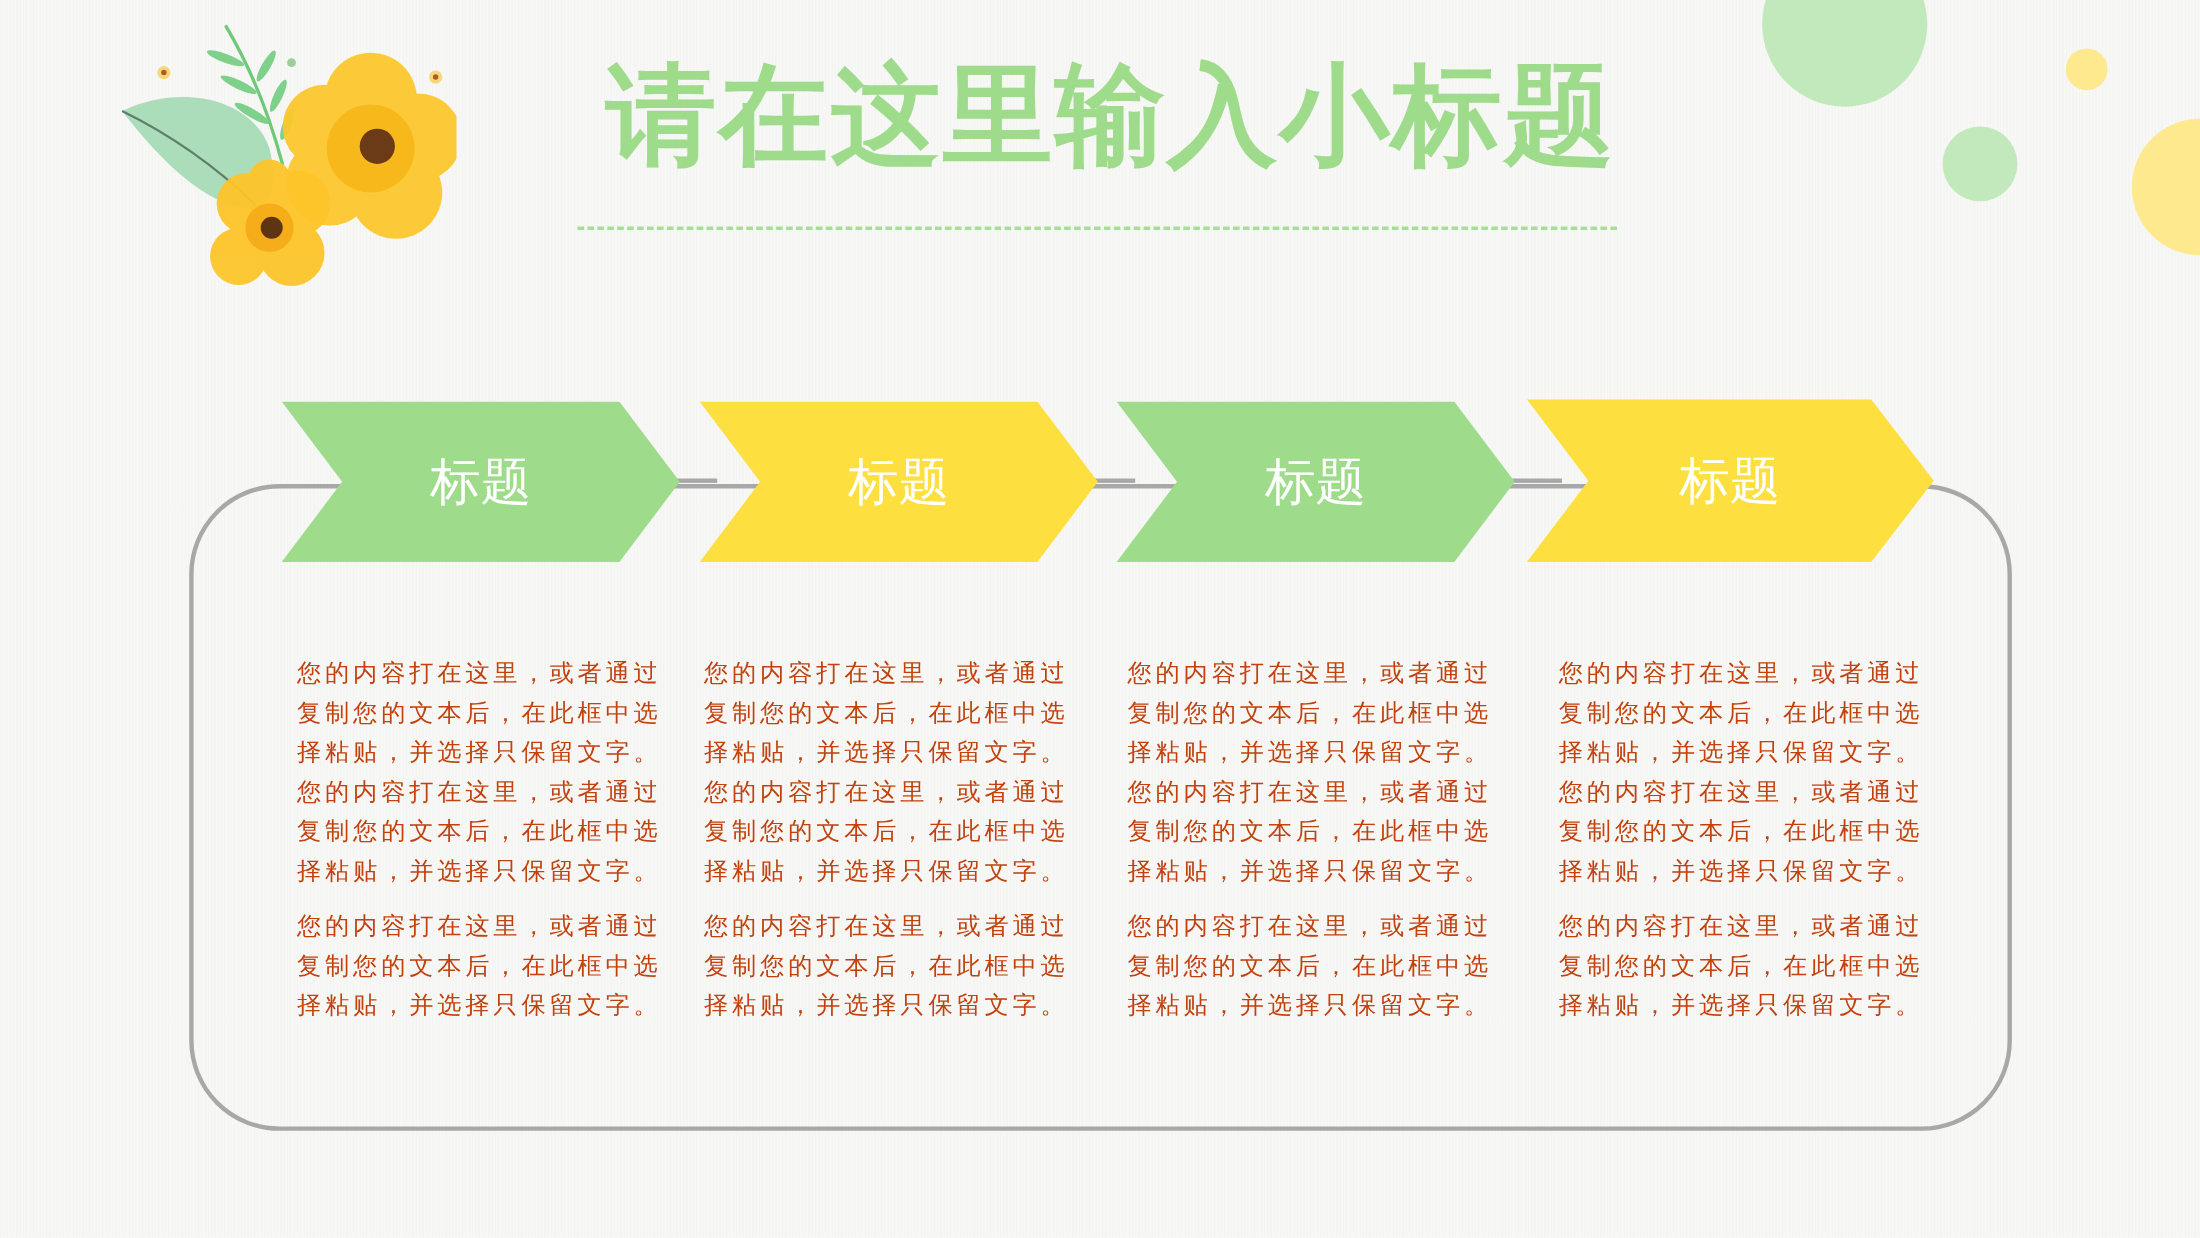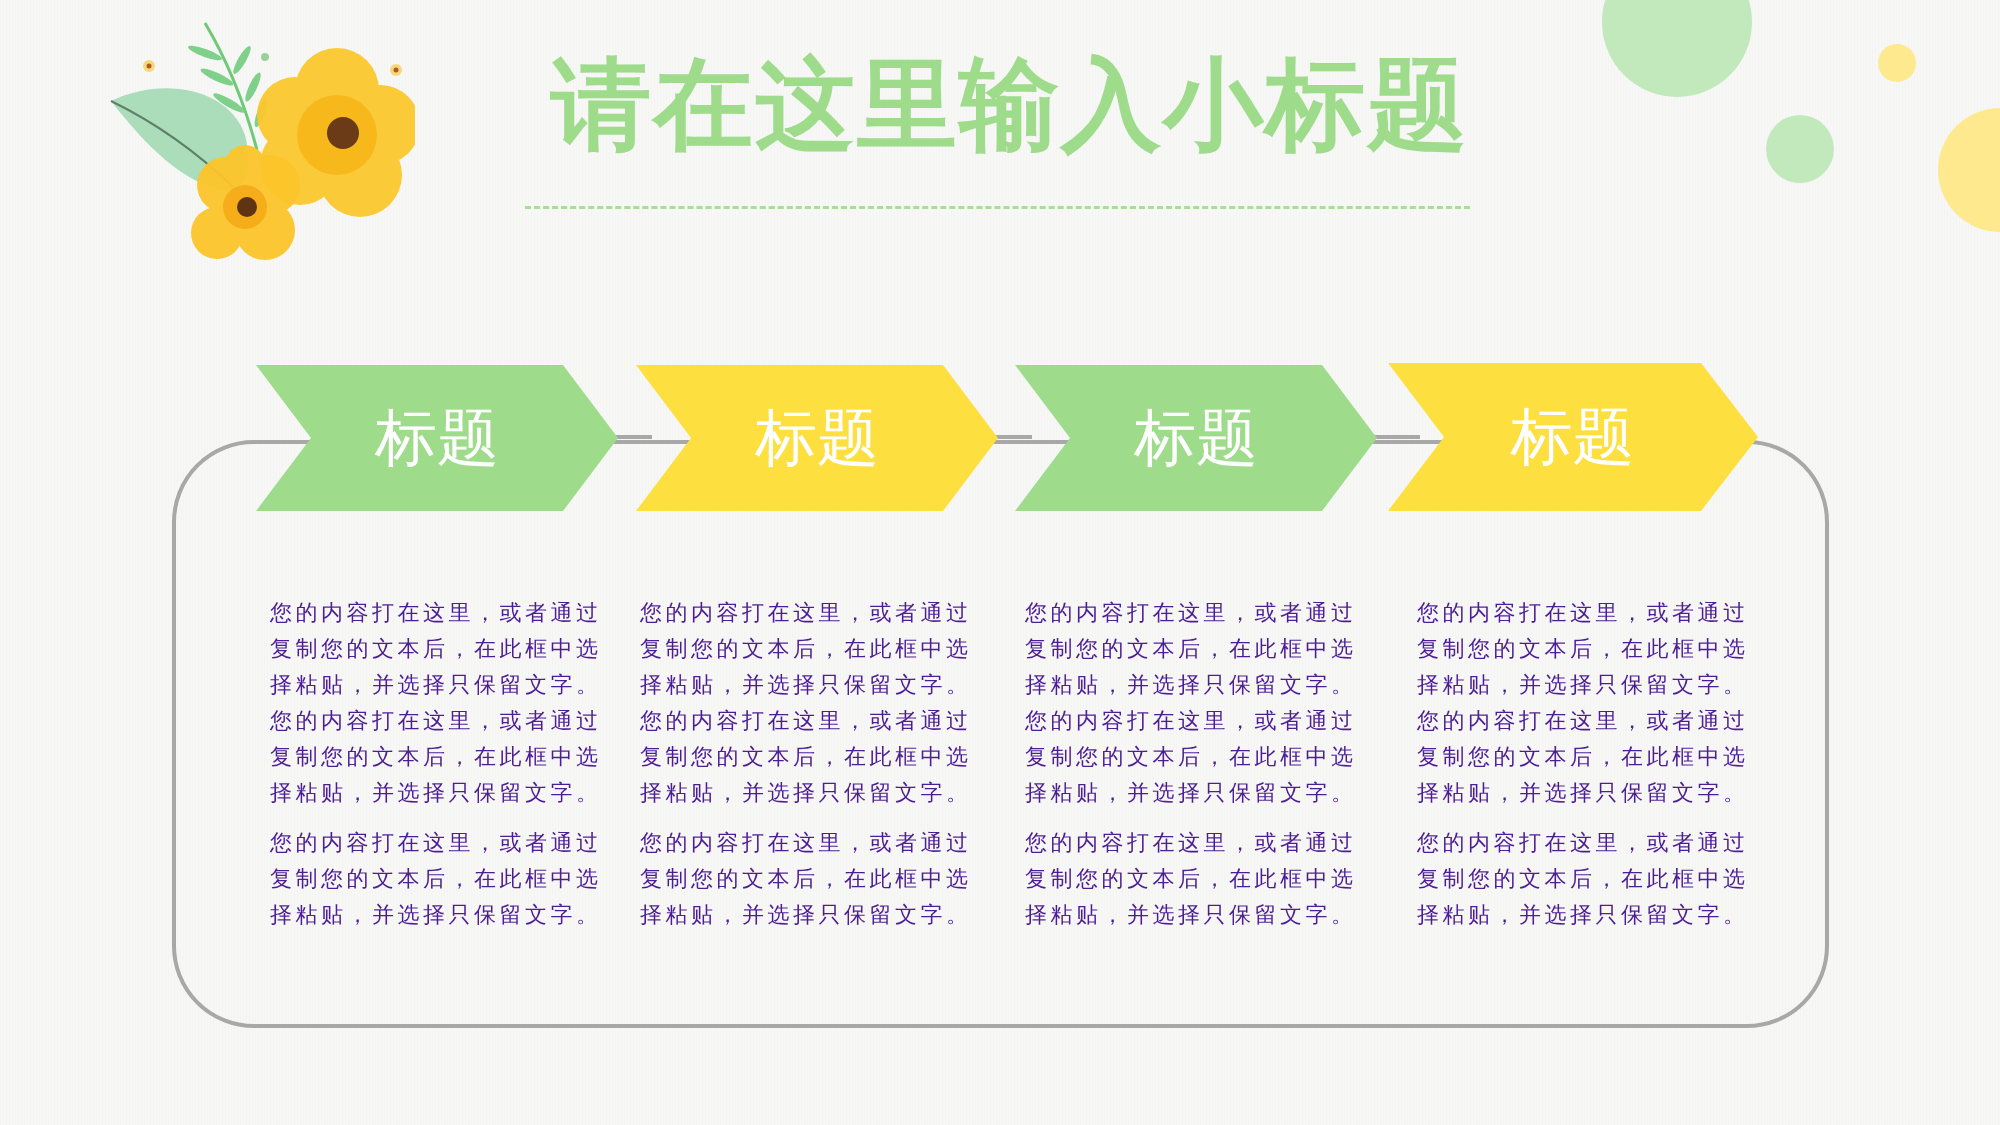--- a/index.html
+++ b/index.html
@@ -18,23 +18,23 @@
     left:525px; top:206px; width:945px; height:0;
     border-top:3px dashed;
   }
   .circle { border-radius:50%; }
   .frame {
     left:172px; top:440px; width:1657px; height:588px;
     border:4px solid #a8a8a8; border-radius:82px; box-sizing:border-box;
   }
   .chev-svg { left:0; top:0; }
   .chev-label {
-    font-size:62px; color:#ffffff; text-align:center; line-height:146px; height:146px;
+    font-size:46px; color:#ffffff; text-align:center; line-height:146px; height:146px;
   }
-  .col { width:340px; font-size:22px; color:#4c1d95; letter-spacing:3.5px; }
+  .col { width:340px; font-size:22px; color:#c2410c; letter-spacing:3.5px; }
   .col .line { height:36px; line-height:36px; white-space:nowrap; }
   .col .gap { height:14px; }
 </style>
 </head>
 <body>
 
 <div class="abs circle" style="left:1602px;top:-53px;width:150px;height:150px;background:#c2e9bb;"></div>
 <div class="abs circle" style="left:1878px;top:44px;width:38px;height:38px;background:#fee98e;"></div>
 <div class="abs circle" style="left:1766px;top:115px;width:68px;height:68px;background:#c2e9bb;"></div>
 <div class="abs circle" style="left:1938px;top:108px;width:124px;height:124px;background:#fee98e;"></div>

